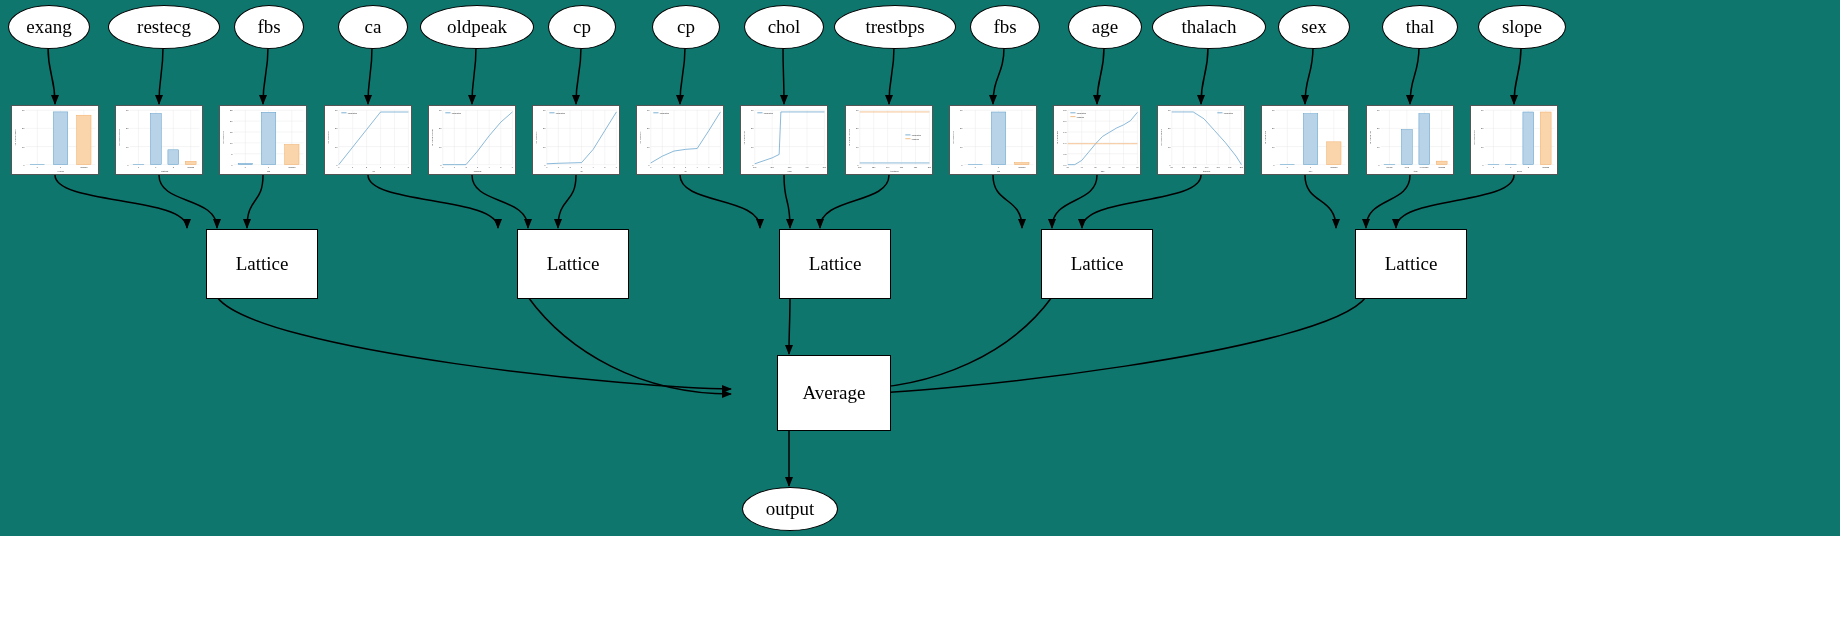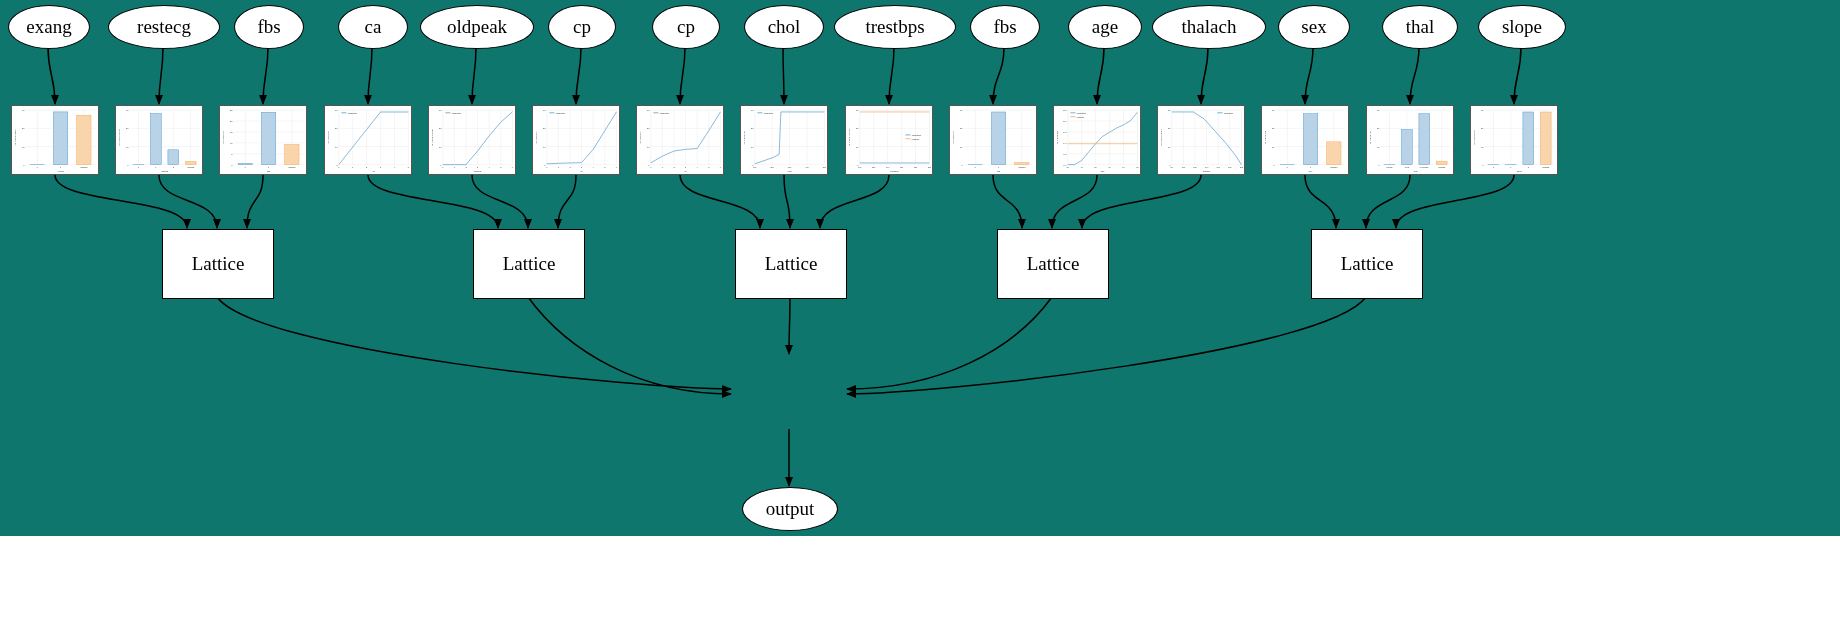--- a/index.html
+++ b/index.html
@@ -4,21 +4,21 @@
 <style>
   html,body{margin:0;padding:0;background:#ffffff;}
   body{font-family:"Liberation Serif", serif;}
   #canvas{position:relative;width:1840px;height:536px;background:#0f766e;overflow:hidden;}
   svg.layer{position:absolute;left:0;top:0;width:1840px;height:627px;pointer-events:none;}
   .node-ellipse{position:absolute;border:1.4px solid #000;border-radius:50%;background:#fff;
     display:flex;align-items:center;justify-content:center;font-size:19px;color:#000;
     font-family:"Liberation Serif", serif;}
   .node-box{position:absolute;border:1.4px solid #000;background:#fff;
     display:flex;align-items:center;justify-content:center;font-size:19px;color:#000;
-    font-family:"Liberation Serif", serif;}
+    font-family:"Liberation Serif", serif;margin-left:44px;}
   .plot-panel{position:absolute;border:1.2px solid #555;background:#fff;box-sizing:border-box;}
   .plot-svg{width:100%;height:100%;display:block;}
 </style>
 </head>
 <body>
 
 <div id="canvas">
 
   <svg class="layer">
     <defs>
@@ -565,18 +565,21 @@
         <span>Lattice</span>
       </div>
       <div class="node-box" style="left: 997px; top: 229px; width: 110px; height: 68px;">
         <span>Lattice</span>
       </div>
       <div class="node-box" style="left: 1311px; top: 229px; width: 110px; height: 68px;">
         <span>Lattice</span>
       </div>
     </div>
 
+  <div class="node-box" id="avg-box" style="left:733px;top:355px;width:112px;height:74px;">
+    <span>Average</span>
+  </div>
 
   <div class="node-ellipse" id="out-node" style="left:742px;top:487px;width:94px;height:42px;align-items:center;">
     <span>output</span>
   </div>
 
 </div>
 
 </body></html>

